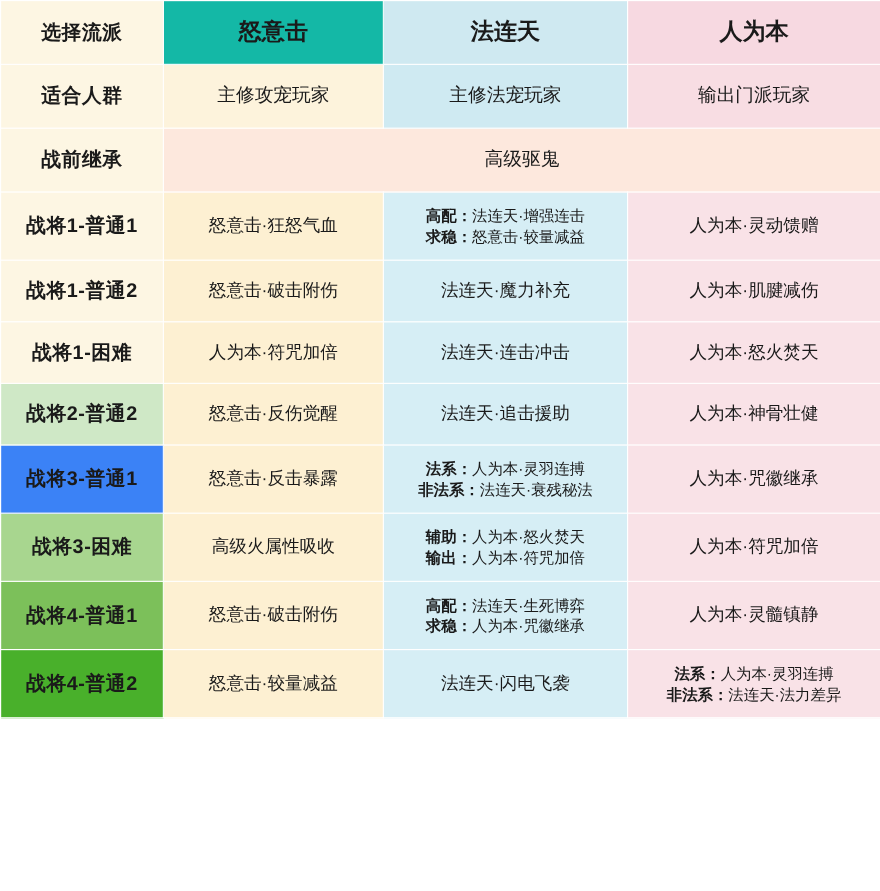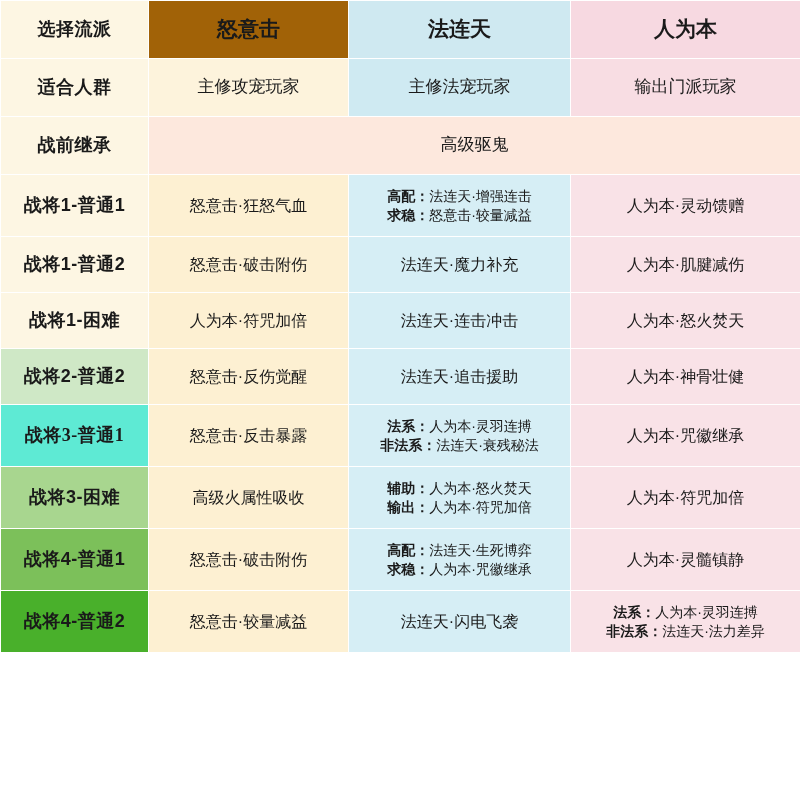--- a/index.html
+++ b/index.html
@@ -60,32 +60,32 @@
 
   .r-header { height: 58px; }
   .r-people { height: 58px; padding-left: 11px; }
   .r-inherit { height: 58px; }
   .r-data { height: 56px; margin-left: 17px; }
   .r-data2 { height: 62px; }
 
   
   .t-label-cream  { background: #fdf6e3; }
   .t-label-green1 { background: #cfe8c6; }
-  .t-label-green2 { background: #5eead4; font-family: Liberation Serif, serif; }
+  .t-label-green2 { background: #3b82f6; }
   .t-label-green3 { background: #a8d68f; }
   .t-label-green4 { background: #7cc05a; }
   .t-label-green5 { background: #49b02b; }
   .t-cream  { background: #fdf3dc; }
   .t-cream2 { background: #fdf0d2; }
   .t-blue   { background: #cfeaf2; }
   .t-blue2  { background: #d6eef5; }
   .t-pink   { background: #f8dde3; }
   .t-pink2  { background: #f9e2e7; }
   .t-peach  { background: #fde8dd; }
-  .t-hdr-cream { background: #a16207; }
+  .t-hdr-cream { background: #14b8a6; }
   .t-hdr-blue  { background: #cfe9f1; }
   .t-hdr-pink  { background: #f7d9e1; }
   .t-hdr-label { background: #fdf6e3; }
 </style>
 </head>
 <body>
 
 <div id="sheet">
 <table class="grid">
   <colgroup>

